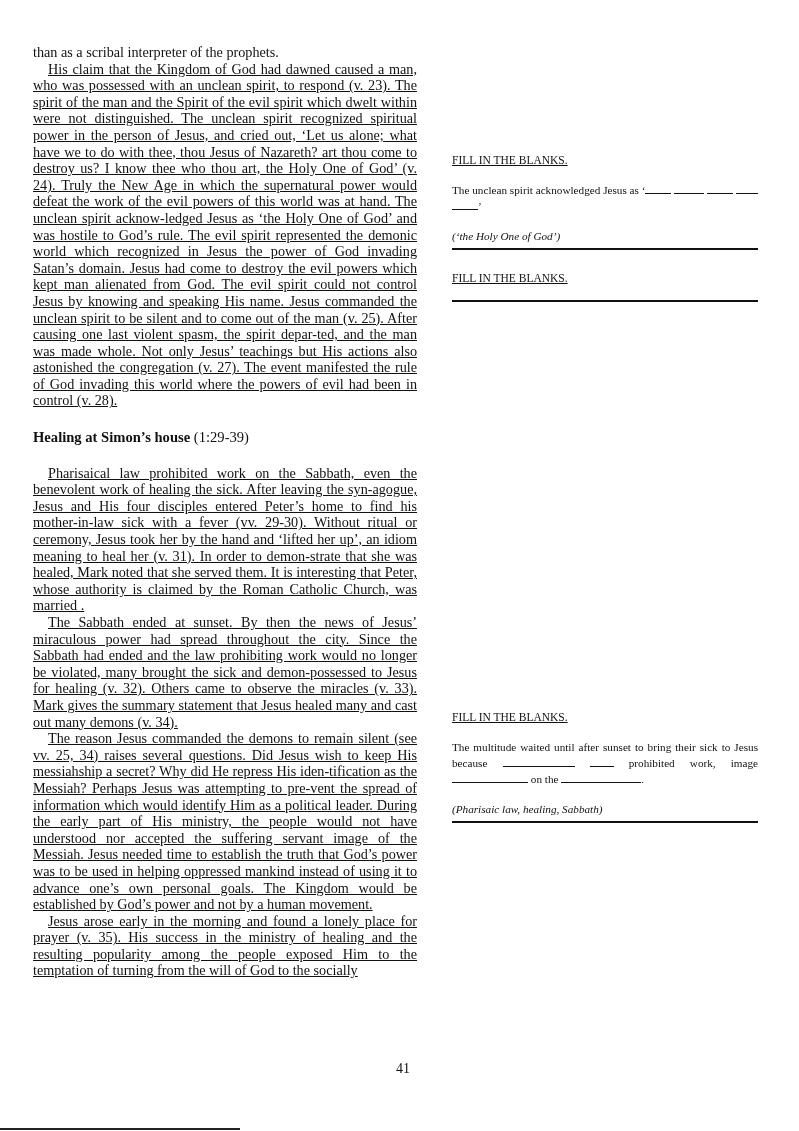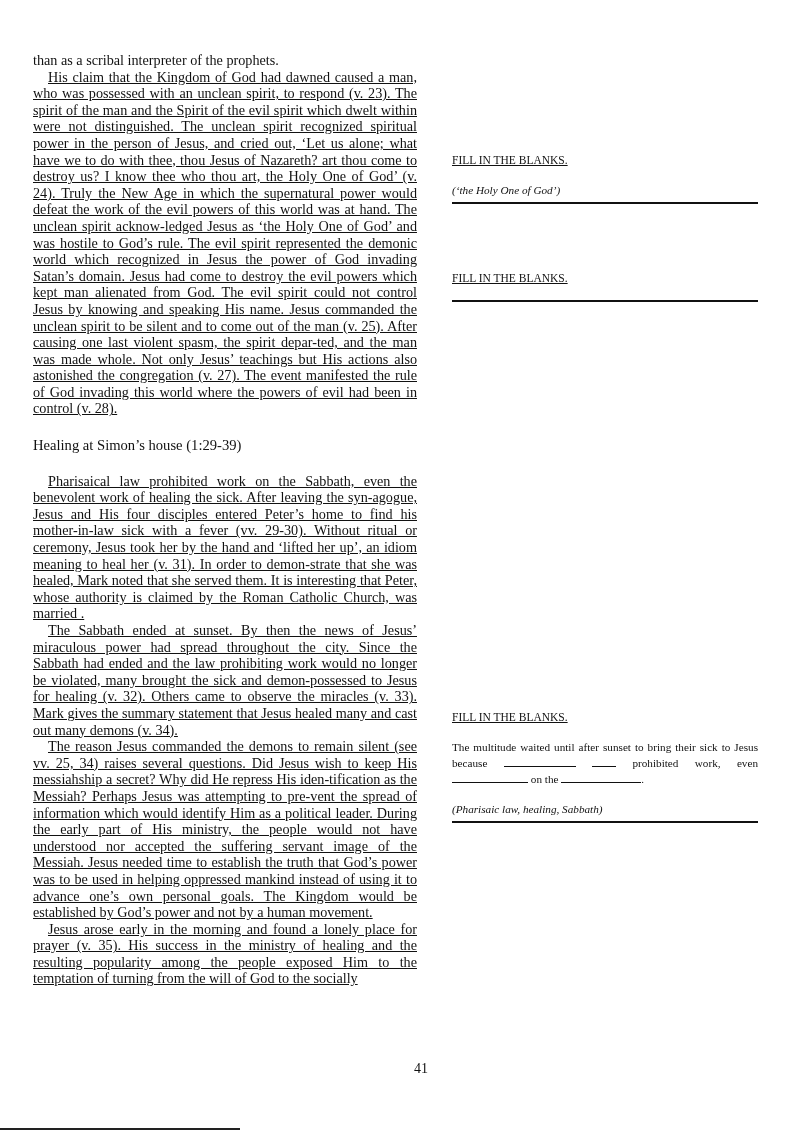--- a/index.html
+++ b/index.html
@@ -1,60 +1,63 @@
 <!DOCTYPE html>
 <html><head>
 <meta charset="utf-8">
 <style>
   html, body { margin: 0; padding: 0; background: #ffffff; }
   body { width: 799px; height: 1131px; position: relative; overflow: hidden;
          font-family: "Liberation Serif", "DejaVu Serif", serif; color: #111; }
-  .left-col { position: absolute; left: 33px; top: 52px; width: 384px; font-size: 14.2px; line-height: 16.6px; }
+  .left-col { position: absolute; left: 33px; top: 44px; width: 384px; font-size: 14.2px; line-height: 16.6px; }
   .left-col p { margin: 0; text-align: justify; }
   .left-col p.indent { text-indent: 15px; text-decoration: underline; }
   .section-heading { margin: 20px 0 19px 0; font-size: 14.6px; }
-  .section-heading b { font-weight: normal; }
+  .section-heading b { font-weight: bold; }
   .right-col { position: absolute; left: 452px; width: 306px; font-size: 11.2px; line-height: 16px; }
   .fitb-title { margin: 0 0 14px 0; font-size: 11.5px; text-decoration: underline; }
   .fitb-q { margin: 0 0 14px 0; text-align: justify; }
   .fitb-ans { margin: 0 0 4px 0; font-style: italic; }
   .rule { height: 2px; background: #111; margin-top: 4px; }
   .blank { display: inline-block; border-bottom: 1px solid #111; height: 10px; vertical-align: baseline; }
-  .page-number { position: absolute; left: 414px; top: 1061px; font-size: 14px; }
+  .page-number { position: absolute; left: 396px; top: 1061px; font-size: 14px; }
   .footer-rule { position: absolute; left: 0; top: 1128px; width: 240px; height: 2px; background: #222; }
 </style>
 </head>
 <body>
 
 <div class="left-col">
   <p>than as a scribal interpreter of the prophets.</p>
   <p class="indent">His claim that the Kingdom of God had dawned caused a man, who was possessed with an unclean spirit, to respond (v. 23). The spirit of the man and the Spirit of the evil spirit which dwelt within were not distinguished. The unclean spirit recognized spiritual power in the person of Jesus, and cried out, ‘Let us alone; what have we to do with thee, thou Jesus of Nazareth? art thou come to destroy us? I know thee who thou art, the Holy One of God’ (v. 24). Truly the New Age in which the supernatural power would defeat the work of the evil powers of this world was at hand. The unclean spirit acknow-ledged Jesus as ‘the Holy One of God’ and was hostile to God’s rule. The evil spirit represented the demonic world which recognized in Jesus the power of God invading Satan’s domain. Jesus had come to destroy the evil powers which kept man alienated from God. The evil spirit could not control Jesus by knowing and speaking His name. Jesus commanded the unclean spirit to be silent and to come out of the man (v. 25). After causing one last violent spasm, the spirit depar-ted, and the man was made whole. Not only Jesus’ teachings but His actions also astonished the congregation (v. 27). The event manifested the rule of God invading this world where the  powers of evil had been in control (v. 28).</p>
   <div class="section-heading">
     <b>Healing at Simon’s house</b><span> (1:29-39)</span>
   </div>
   <p class="indent">Pharisaical law prohibited work on the Sabbath, even the benevolent work of healing the sick. After leaving the syn-agogue, Jesus and His four disciples entered Peter’s home to find his mother-in-law sick with a fever (vv. 29-30). Without ritual or ceremony, Jesus took her by the hand and ‘lifted her up’, an idiom meaning to heal her (v. 31). In order to demon-strate that she was healed, Mark noted that she served them. It is interesting that Peter, whose authority is claimed by the Roman Catholic Church, was married .</p>
   <p class="indent">The Sabbath ended at sunset. By then the news of Jesus’ miraculous power had spread throughout the city. Since the Sabbath had ended and the law prohibiting work would no longer be violated, many brought the sick and demon-possessed to Jesus for healing (v. 32). Others came to observe the miracles (v. 33). Mark gives the summary statement that Jesus healed many and cast out many demons (v. 34).</p>
   <p class="indent">The reason Jesus commanded the demons to remain silent (see vv. 25, 34) raises several questions. Did Jesus wish to keep His messiahship a secret? Why did He repress His iden-tification as the Messiah? Perhaps Jesus was attempting to pre-vent the spread of information which would identify Him as a political leader. During the early part of His ministry, the people would not have understood nor accepted the suffering servant image of the Messiah. Jesus needed time to establish the truth that God’s power was to be used in helping oppressed mankind instead of using it to advance one’s own personal goals. The Kingdom would be established by God’s power and not by a human movement.</p>
   <p class="indent">Jesus arose early in the morning and found a lonely place for prayer (v. 35). His success in the ministry of healing and the resulting popularity among the people exposed Him to the temptation of turning from the will of God to the socially</p>
 </div>
 
 <div class="right-col" style="top:152px;">
   <div class="fitb-title">FILL IN THE BLANKS.</div>
+  <div class="fitb-q">
+    <span>The unclean spirit acknowledged Jesus as ‘</span><span class="blank" style="width:26px"></span> <span class="blank" style="width:30px"></span> <span class="blank" style="width:26px"></span> <span class="blank" style="width:22px"></span> <span class="blank" style="width:26px"></span><span>’</span>
+  </div>
   <div class="fitb-ans">(‘the Holy One of God’)</div>
   <div class="rule"></div>
 </div>
 
 <div class="right-col" style="top:270px;">
   <div class="fitb-title">FILL IN THE BLANKS.</div>
   <div class="rule"></div>
 </div>
 
 <div class="right-col" style="top:709px;">
   <div class="fitb-title">FILL IN THE BLANKS.</div>
   <div class="fitb-q">
-    <span>The multitude waited until after sunset to bring their sick to Jesus because </span><span class="blank" style="width:72px"></span> <span class="blank" style="width:24px"></span><span> prohibited work, even </span><span class="blank" style="width:76px"></span><span> on the </span><span class="blank" style="width:80px"></span><span>.</span>
+    <span>The multitude waited until after sunset to bring their sick to Jesus because </span><span class="blank" style="width:72px"></span> <span class="blank" style="width:24px"></span><span> prohibited work, image </span><span class="blank" style="width:76px"></span><span> on the </span><span class="blank" style="width:80px"></span><span>.</span>
   </div>
   <div class="fitb-ans">(Pharisaic law, healing, Sabbath)</div>
   <div class="rule"></div>
 </div>
 
 <div class="page-number">41</div>
 <div class="footer-rule"></div>
 
 </body></html>

